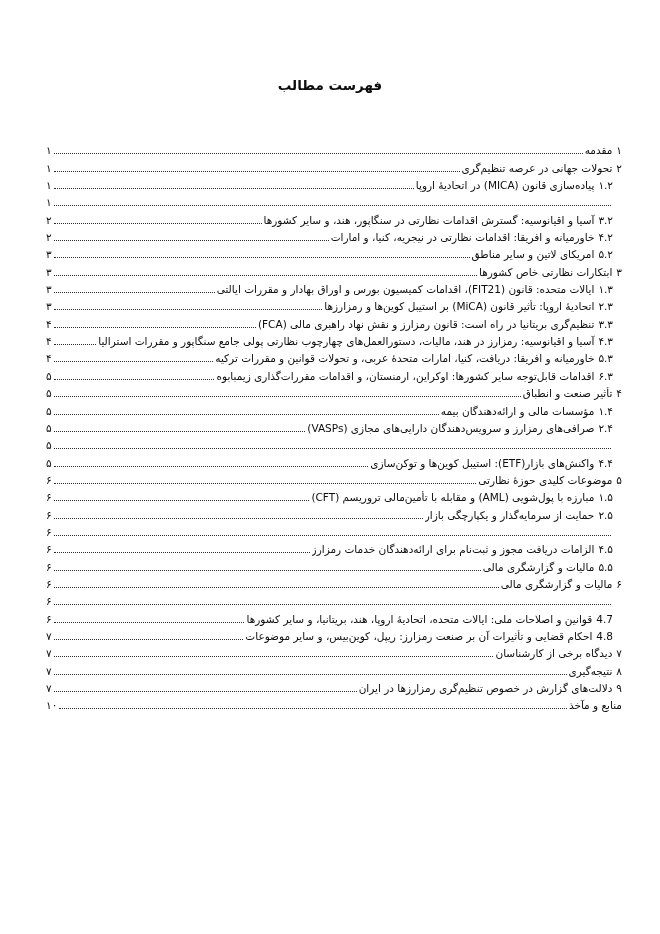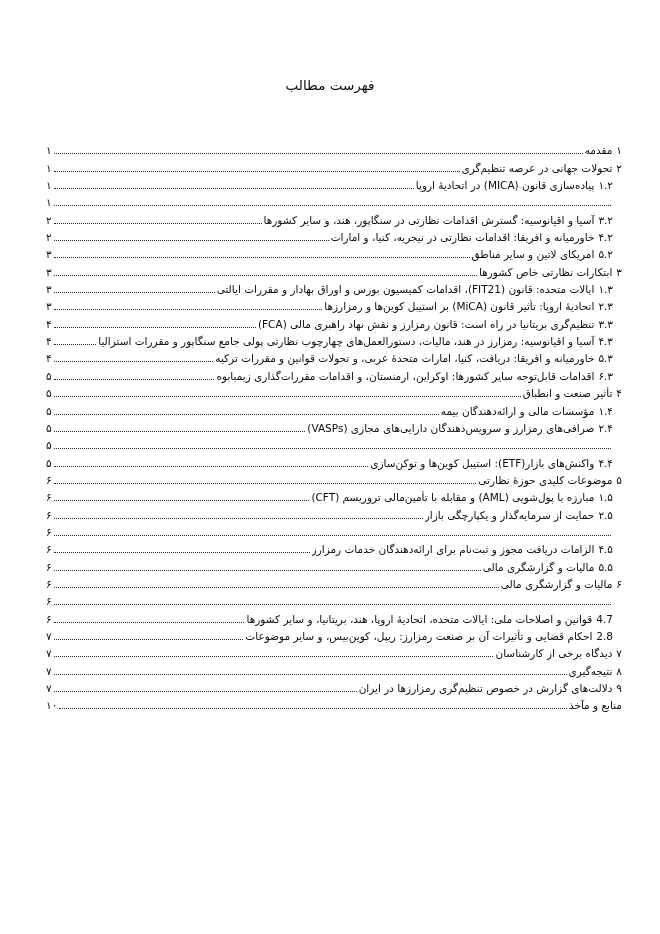--- a/index.html
+++ b/index.html
@@ -8,21 +8,21 @@
     height: 934px;
     background: #ffffff;
     overflow: hidden;
     font-family: "DejaVu Sans", sans-serif;
     color: #0d0d0d;
     box-sizing: border-box;
   }
   .doc-title {
     direction: rtl;
     text-align: center;
-    font-weight: 400;
+    font-weight: 700;
     font-size: 13.5px;
     padding-top: 77px;
     letter-spacing: 0.2px;
   }
   .toc-list {
     direction: rtl;
     margin-top: 47px;
     padding: 0 38px 0 46px;
   }
   .toc-row {
@@ -211,21 +211,21 @@
         <span class="page-num">۶</span>
       </div>
 
       <div class="toc-row level-2">
         <span class="entry-label"><span class="entry-num">4.7</span><span class="entry-title">قوانین و اصلاحات ملی: ایالات متحده، اتحادیۀ اروپا، هند، بریتانیا، و سایر کشورها</span></span>
         <span class="dot-leader"></span>
         <span class="page-num">۶</span>
       </div>
 
       <div class="toc-row level-2">
-        <span class="entry-label"><span class="entry-num">2.8</span><span class="entry-title">احکام قضایی و تأثیرات آن بر صنعت رمزارز: ریپل، کوین‌بیس، و سایر موضوعات</span></span>
+        <span class="entry-label"><span class="entry-num">4.8</span><span class="entry-title">احکام قضایی و تأثیرات آن بر صنعت رمزارز: ریپل، کوین‌بیس، و سایر موضوعات</span></span>
         <span class="dot-leader"></span>
         <span class="page-num">۷</span>
       </div>
 
       <div class="toc-row level-1">
         <span class="entry-label"><span class="entry-num">۷</span><span class="entry-title">دیدگاه برخی از کارشناسان</span></span>
         <span class="dot-leader"></span>
         <span class="page-num">۷</span>
       </div>
 

